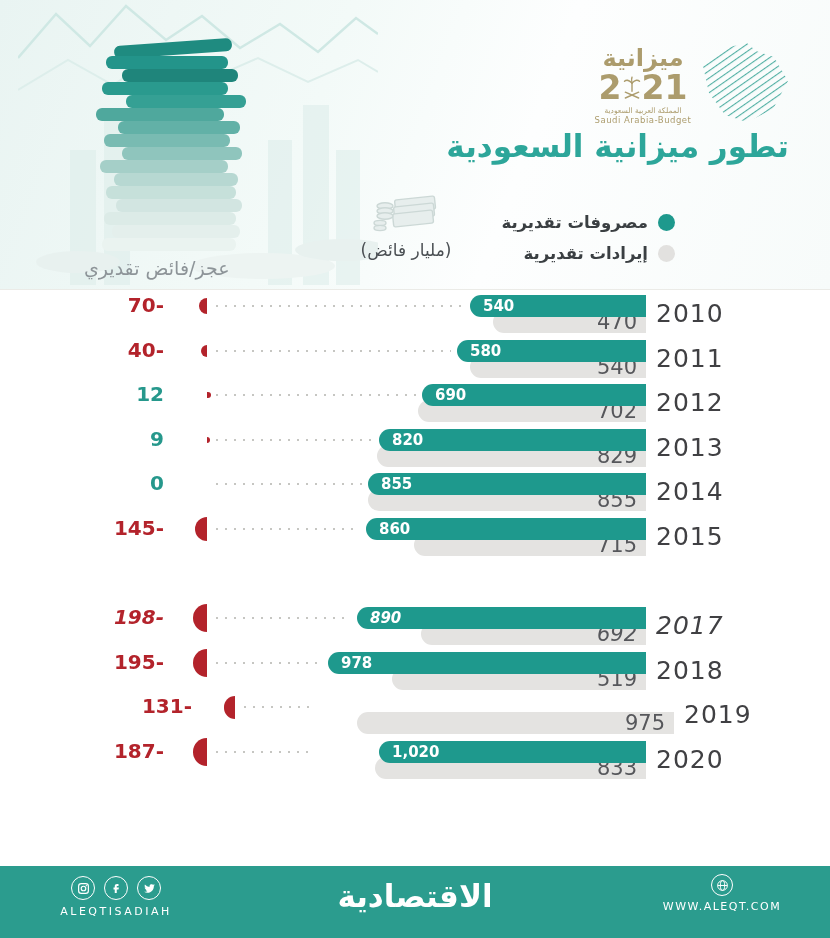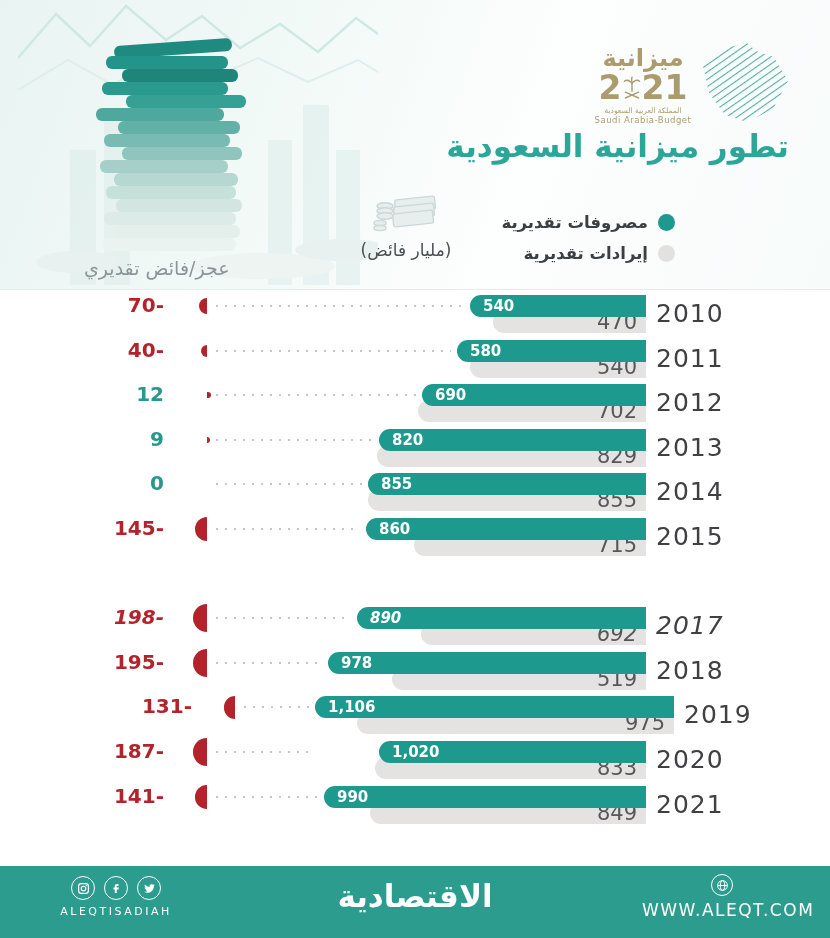--- a/index.html
+++ b/index.html
@@ -54,21 +54,21 @@
 
   
   .footer{position:absolute;left:0;top:866px;width:830px;height:72px;background:#2b9c8e;color:#fff;}
   .social-block{position:absolute;left:36px;top:10px;width:160px;text-align:center;}
   .social-row{display:flex;justify-content:center;gap:9px;}
   .icon-circle{width:24px;height:24px;border:1.5px solid #ffffff;border-radius:50%;
      display:flex;align-items:center;justify-content:center;box-sizing:border-box;}
   .handle{font-size:11px;letter-spacing:2.5px;margin-top:5px;font-weight:500;}
   .brand{position:absolute;left:0;top:12px;width:830px;text-align:center;font-size:31px;font-weight:bold;direction:rtl;}
   .site-block{position:absolute;right:28px;top:8px;width:160px;text-align:center;}
-  .site-url{font-size:17px;letter-spacing:1.5px;margin-top:4px;font-weight:500;}
+  .site-url{font-size:11px;letter-spacing:1.5px;margin-top:4px;font-weight:500;}
 </style>
 </head>
 <body>
 
 <div id="page">
 
   <div class="header-bg"></div>
   <svg class="hero" width="360" height="285" viewBox="0 0 360 285">
     <polyline points="0,58 38,14 72,46 108,6 148,40 184,16 222,48 262,24 300,52 338,18 360,34" fill="none" stroke="#cfe8e4" stroke-width="2.5"></polyline>
     <polyline points="0,90 50,60 95,85 140,55 190,80 240,58 290,82 340,60 360,72" fill="none" stroke="#ddeeeb" stroke-width="2"></polyline>
@@ -259,51 +259,36 @@
         </div>
       <div class="bar rev" style="width: 254px;">
           <span>519</span>
         </div>
       <div class="year">2018</div>
     </div>
       <div class="row" style="top: 696px; margin-left: 28px;">
       <div class="bal neg">131-</div>
       <div class="semi" style="width: 11.4px; height: 22.9px; top: -0.4px; left: 195.6px; border-radius: 11.4455px 0px 0px 11.4455px;"></div>
       <div class="leader" style="left: 216px; width: 65px;"></div>
-      <div class="bar exp" style="width: 359px;">
-          <span>1,106</span>
-        </div>
       <div class="bar rev" style="width: 317px;">
           <span>975</span>
         </div>
       <div class="year">2019</div>
     </div>
       <div class="row" style="top: 741px;">
       <div class="bal neg">187-</div>
       <div class="semi" style="width: 13.7px; height: 27.3px; top: -2.7px; left: 193.3px; border-radius: 13.6748px 0px 0px 13.6748px;"></div>
       <div class="leader" style="left: 216px; width: 92px;"></div>
       <div class="bar exp" style="width: 267px;">
           <span>1,020</span>
         </div>
       <div class="bar rev" style="width: 271px;">
           <span>833</span>
         </div>
       <div class="year">2020</div>
-    </div>
-      <div class="row" style="top: 786px;">
-      <div class="bal neg">141-</div>
-      <div class="semi" style="width: 11.9px; height: 23.7px; top: -0.9px; left: 195.1px; border-radius: 11.8743px 0px 0px 11.8743px;"></div>
-      <div class="leader" style="left: 216px; width: 102px;"></div>
-      <div class="bar exp" style="width: 322px;">
-          <span>990</span>
-        </div>
-      <div class="bar rev" style="width: 276px;">
-          <span>849</span>
-        </div>
-      <div class="year">2021</div>
     </div>
     </div>
 
   <div class="footer">
     <div class="social-block">
       <div class="social-row">
         <span class="icon-circle">
           <svg width="13" height="13" viewBox="0 0 24 24" fill="none" stroke="#fff" stroke-width="2.2">
             <rect x="3" y="3" width="18" height="18" rx="5"></rect>
               <circle cx="12" cy="12" r="4.2"></circle>

